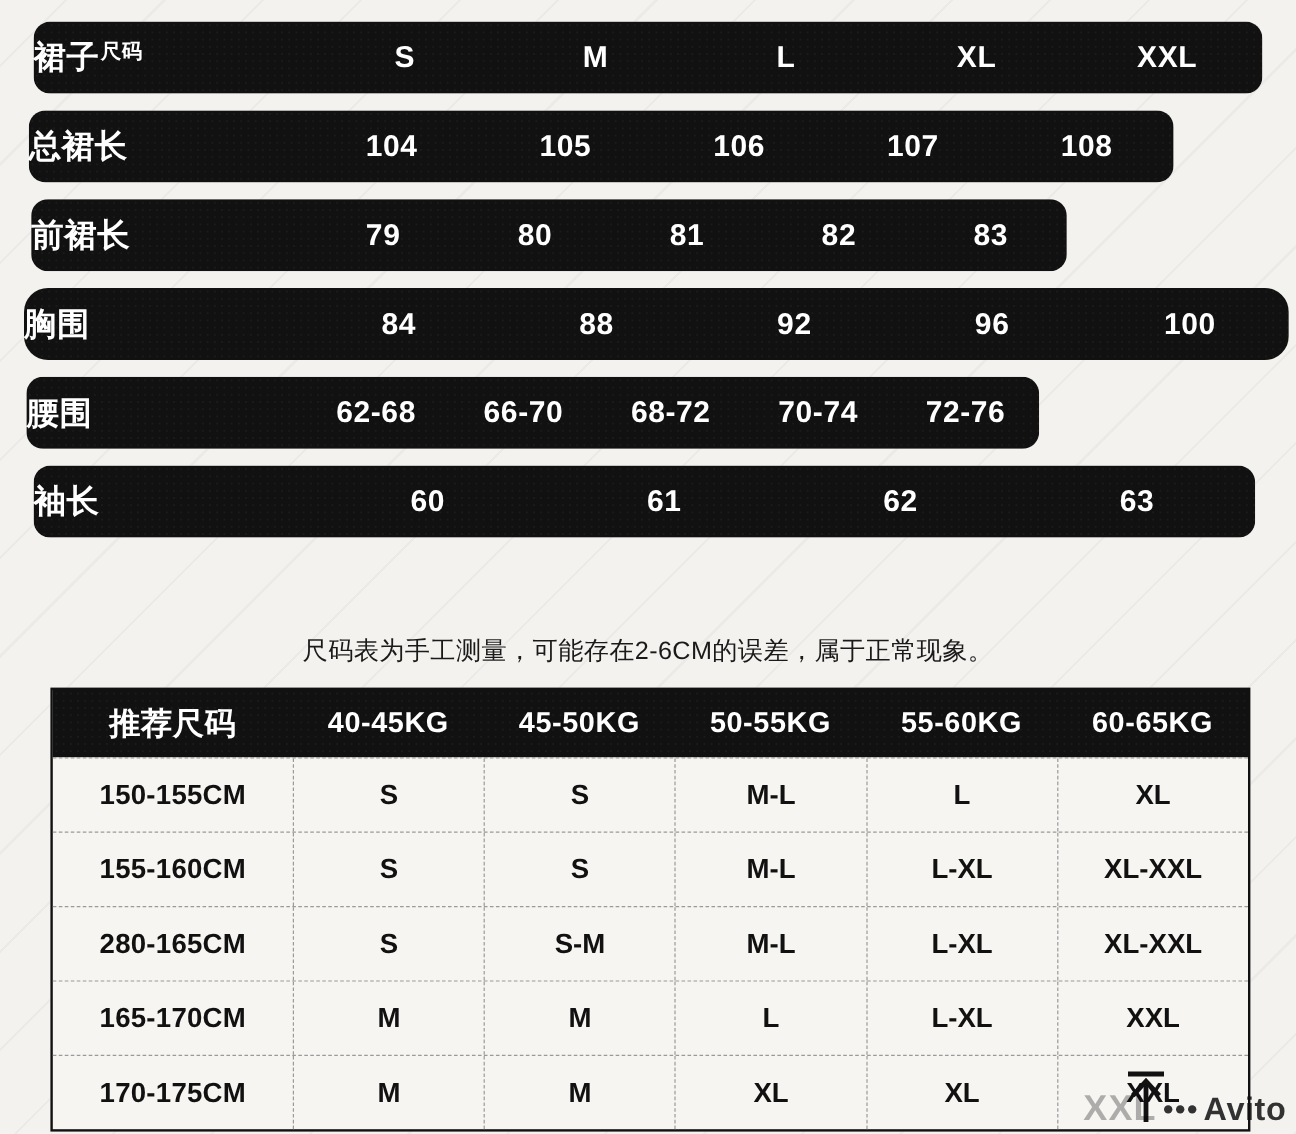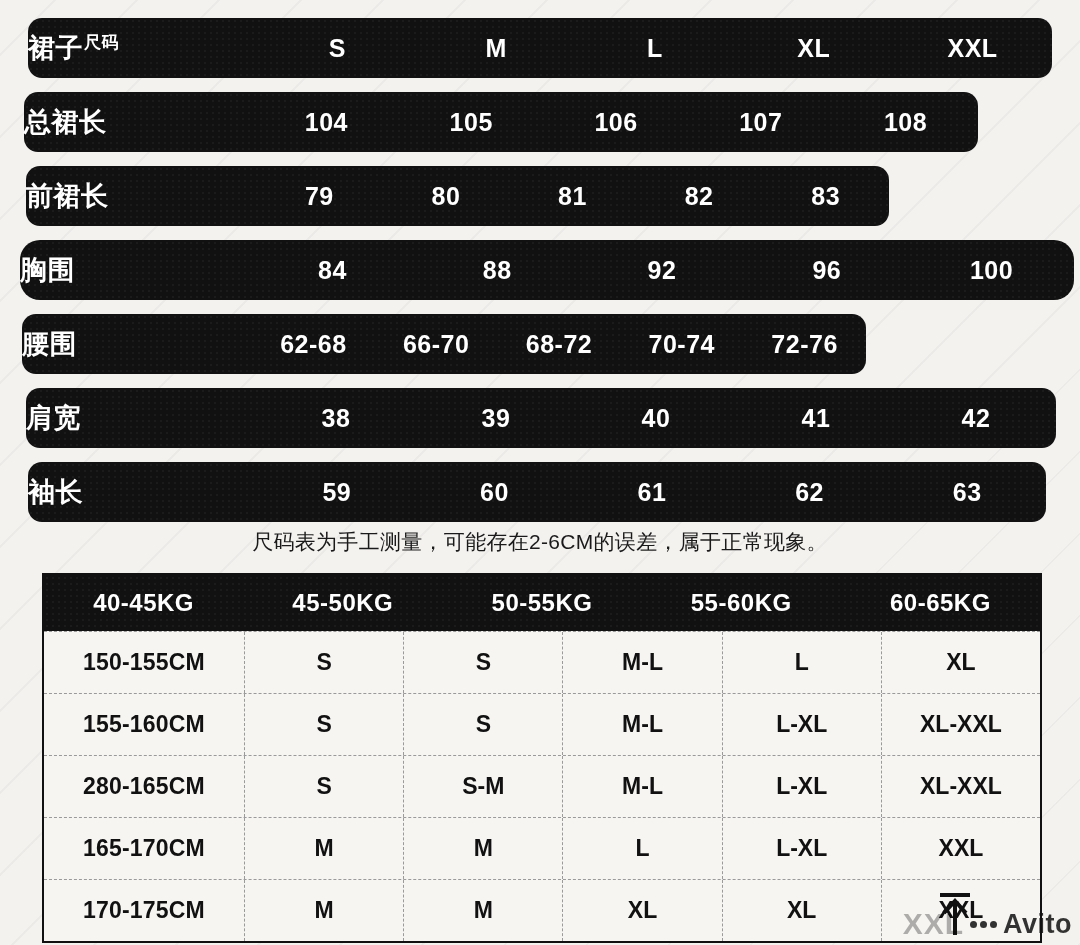--- a/index.html
+++ b/index.html
@@ -251,45 +251,37 @@
 
   <div class="bar r4">
     <div class="cell lbl">腰围</div>
     <div class="cell v">62-68</div>
     <div class="cell v">66-70</div>
     <div class="cell v">68-72</div>
     <div class="cell v">70-74</div>
     <div class="cell v">72-76</div>
   </div>
 
-  <div class="bar r5">
-    <div class="cell lbl">肩宽</div>
-    <div class="cell v">38</div>
-    <div class="cell v">39</div>
-    <div class="cell v">40</div>
-    <div class="cell v">41</div>
-    <div class="cell v">42</div>
-  </div>
 
   <div class="bar r6">
     <div class="cell lbl">袖长</div>
-    <div class="cell v">59</div>
     <div class="cell v">60</div>
     <div class="cell v">61</div>
     <div class="cell v">62</div>
     <div class="cell v">63</div>
   </div>
 
 </div>
 
 <div class="note">尺码表为手工测量，可能存在2-6CM的误差，属于正常现象。</div>
 
 <div class="rec-wrap">
 
   <div class="rec-head">
+    <div class="rc c0">推荐尺码</div>
     <div class="rc c1">40-45KG</div>
     <div class="rc c2">45-50KG</div>
     <div class="rc c3">50-55KG</div>
     <div class="rc c4">55-60KG</div>
     <div class="rc c5">60-65KG</div>
   </div>
 
   <div class="rec-row">
     <div class="rc c0">150-155CM</div>
     <div class="rc c1">S</div>

